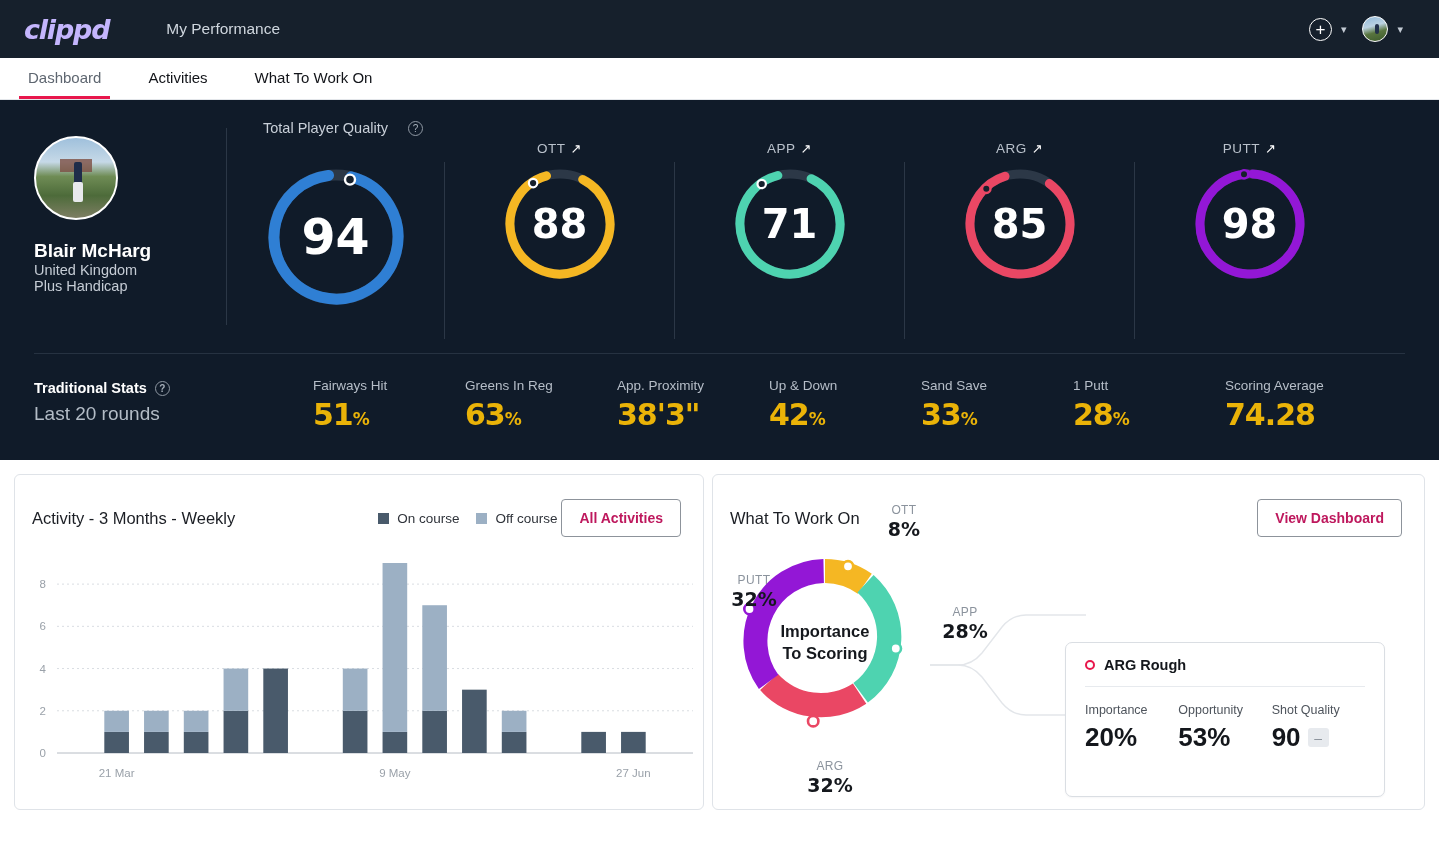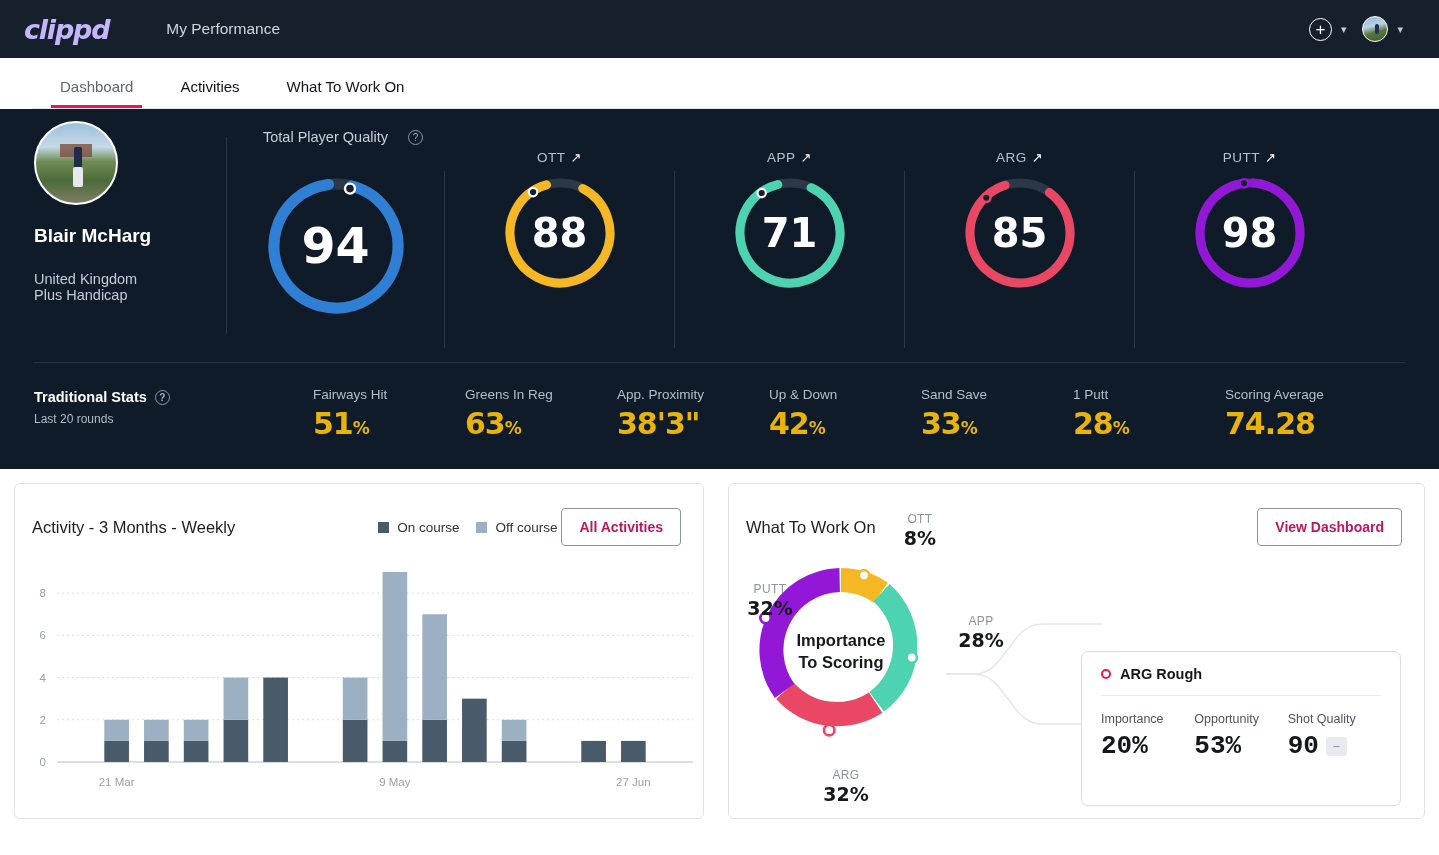--- a/index.html
+++ b/index.html
@@ -41,59 +41,58 @@
     background: linear-gradient(165deg,#8fb7d8 0%,#bcd2e2 38%,#59753f 62%,#3c5a2c 100%);
     border: 1.5px solid #ffffff; overflow: hidden; position: relative;
   }
   .avatar-sm::after{
     content:""; position:absolute; left:46%; top:28%;
     width:18%; height:42%; border-radius:2px; background:#22304a;
   }
 
   
   .navtabs {
-    height: 51px; background: #ffffff;
+    height: 42px; background: #ffffff;
     display: flex; align-items: flex-end; padding: 0 24px;
     border-bottom: 1px solid #e3e6ea;
-    margin-left: 32px;
   }
   .navtab {
     font-size: 15px; color: #121419;
     padding: 0 4px 13px 4px; margin-right: 39px;
     position: relative; cursor: pointer;
   }
   .navtab.active { color: #5e6670; }
   .navtab.active::after {
     content: ""; position: absolute; left: -5px; right: -5px; bottom: 0;
     height: 3px; background: #e8174c;
   }
 
   
   .dark-panel { background: #101b29; padding: 0; }
   .quality-row { display: flex; height: 253px; }
 
   .player-col {
-    width: 226px; padding: 12px 0 0 34px;
+    width: 226px; padding: 36px 0 0 34px;
     display: flex; flex-direction: column;
   }
   .avatar-lg {
     width: 84px; height: 84px; border-radius: 50%;
     border: 2px solid #ffffff; overflow: hidden; position: relative;
     background: linear-gradient(180deg,#9fc0dc 0%,#c6d9e7 30%,#6f8c55 48%,#4d6b3a 72%,#7d7e63 100%);
   }
   .avatar-lg .bld { position:absolute; left:30%; top:26%; width:40%; height:16%;
     background:#7d4f44; opacity:.8; }
   .avatar-lg .fig { position:absolute; left:47%; top:30%; width:11%; height:46%;
     background:#1f2d4a; border-radius:2px; }
   .avatar-lg .fig2 { position:absolute; left:46%; top:55%; width:13%; height:25%;
     background:#e7e9ec; border-radius:2px; }
   .player-name {
     margin-top: 20px; font-size: 19px; font-weight: 700; color: #ffffff;
   }
-  .player-meta { margin-top: 24px; font-size: 14.5px; color: #c5ccd5; }
+  .player-meta { margin-top: 0; font-size: 14.5px; color: #c5ccd5; }
 
   .divider-v { width:1px; background:#2b3746; margin: 28px 0 28px 0; }
 
   .gauges-col { flex: 1; padding: 22px 0 0 0; position: relative; }
   .tpq-label {
     position: absolute; left: 36px; top: 20px;
     font-size: 14.5px; color: #c9d0d9;
     display: flex; align-items: center; gap: 20px;
   }
   .helpicon {
@@ -135,34 +134,34 @@
   .divider-h { height: 1px; background: #263241; margin: 0 34px; }
   .stats-row {
     display: flex; align-items: flex-start;
     padding: 24px 34px 28px 34px;
   }
   .stats-head { width: 279px; padding-top: 2px; }
   .stats-head .t {
     font-size: 14.5px; font-weight: 700; color: #ffffff;
     display: flex; align-items: center; gap: 8px;
   }
-  .stats-head .s { font-size: 12px; color: #b3bcc6; margin-top: 7px; }
+  .stats-head .s { font-size: 19px; color: #b3bcc6; margin-top: 7px; }
   .stat {
     width: 152px; display: flex; flex-direction: column;
   }
   .stat .lbl { font-size: 13.5px; color: #b6bec8; }
   .stat .val {
     font-size: 30px; font-weight: 700; color: #eab308; margin-top: 4px;
     font-family: "DejaVu Sans", sans-serif; letter-spacing: -1px;
   }
   .stat .val .u { font-size: 17px; font-weight: 700; }
 
   
   .bottom {
-    display: flex; gap: 24px; padding: 14px 14px 0 14px;
+    display: flex; gap: 8px; padding: 14px 14px 0 14px;
     height: 350px;
   }
   .card {
     background: #ffffff; border: 1px solid #dfe3e8; border-radius: 6px;
     position: relative;
   }
   .card-act { width: 690px; }
   .card-wtwo { flex: 1; }
   .card-head {
     display: flex; align-items: center; padding: 24px 22px 0 17px;
@@ -219,21 +218,21 @@
   }
   .dot-ring {
     width: 10px; height: 10px; border-radius: 50%;
     border: 2px solid #e8174c;
   }
   .detail-metrics { display: flex; padding-top: 16px; }
   .metric { width: 107px; }
   .metric .lbl { font-size: 12.5px; color: #4e545c; }
   .metric .val {
     font-size: 26px; font-weight: 700; color: #14171c; margin-top: 5px;
-    font-family: Liberation Mono, monospace; display: flex;
+    font-family: Liberation Sans, sans-serif; display: flex;
     align-items: center; gap: 7px;
   }
   .badge-sq {
     width: 21px; height: 19px; background: #e7eaee; border-radius: 3px;
     display: inline-flex; align-items: center; justify-content: center;
     font-size: 14px; color: #8d949d; font-weight: 400;
   }
 </style>
 </head>
 <body>

